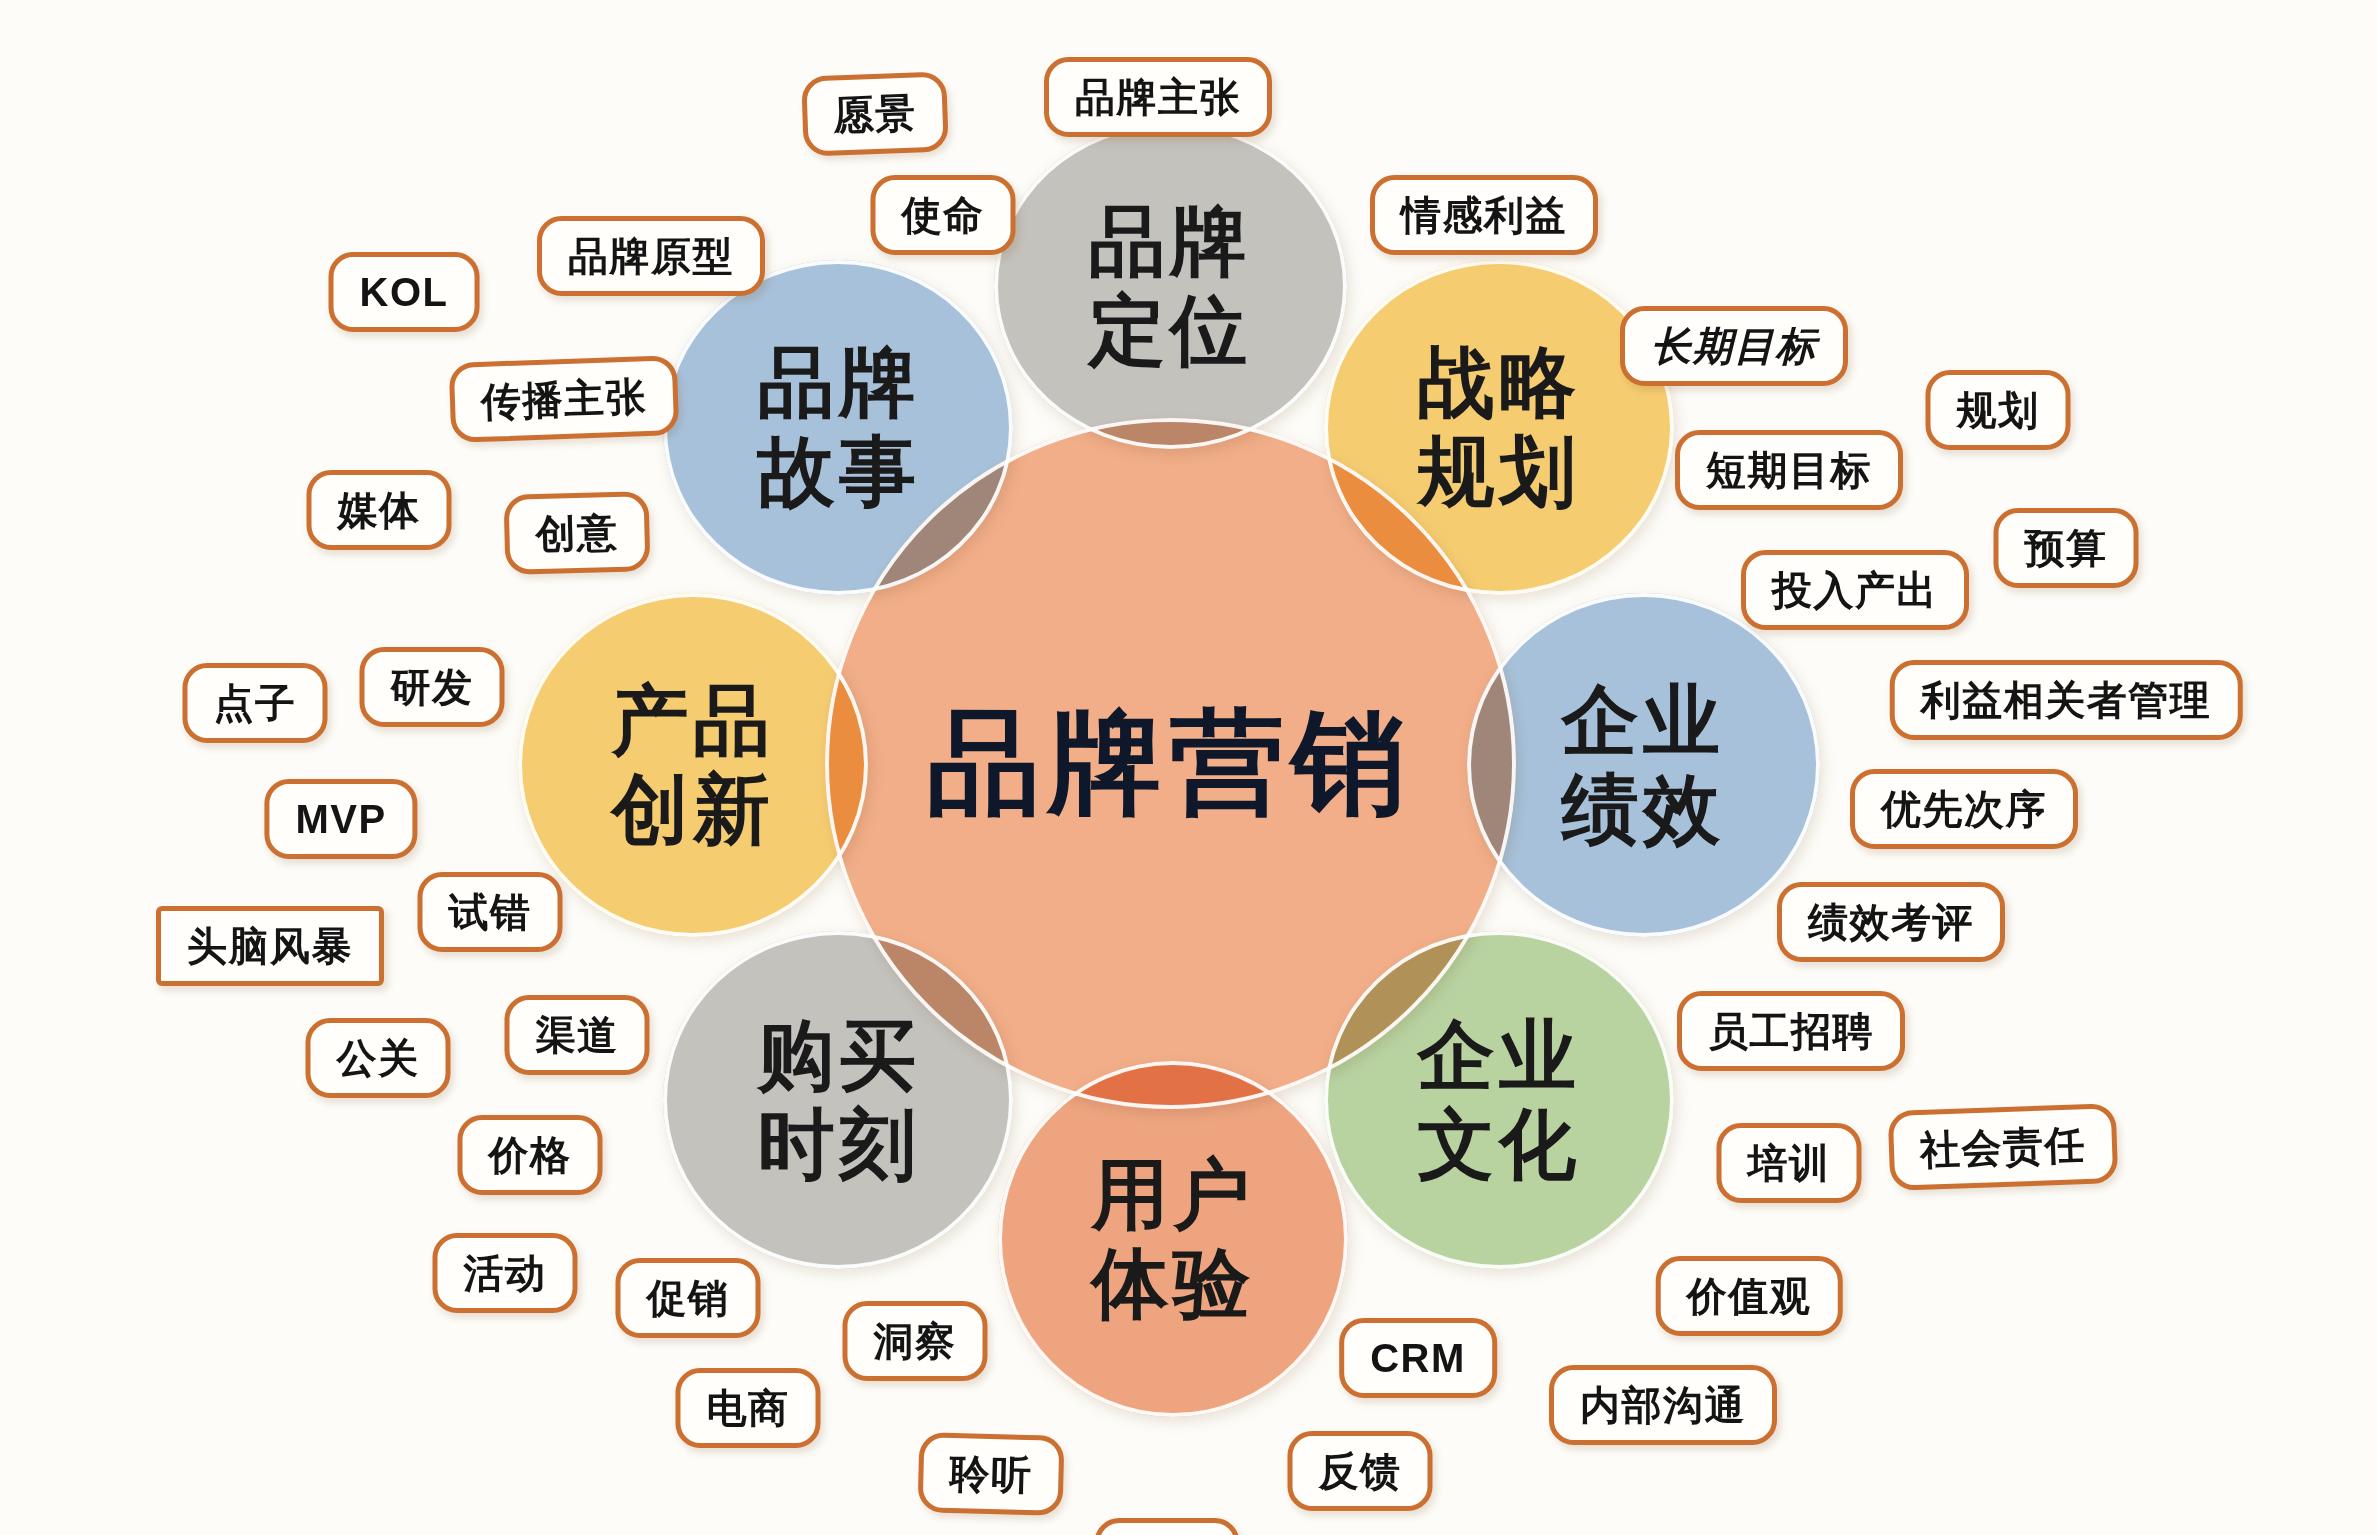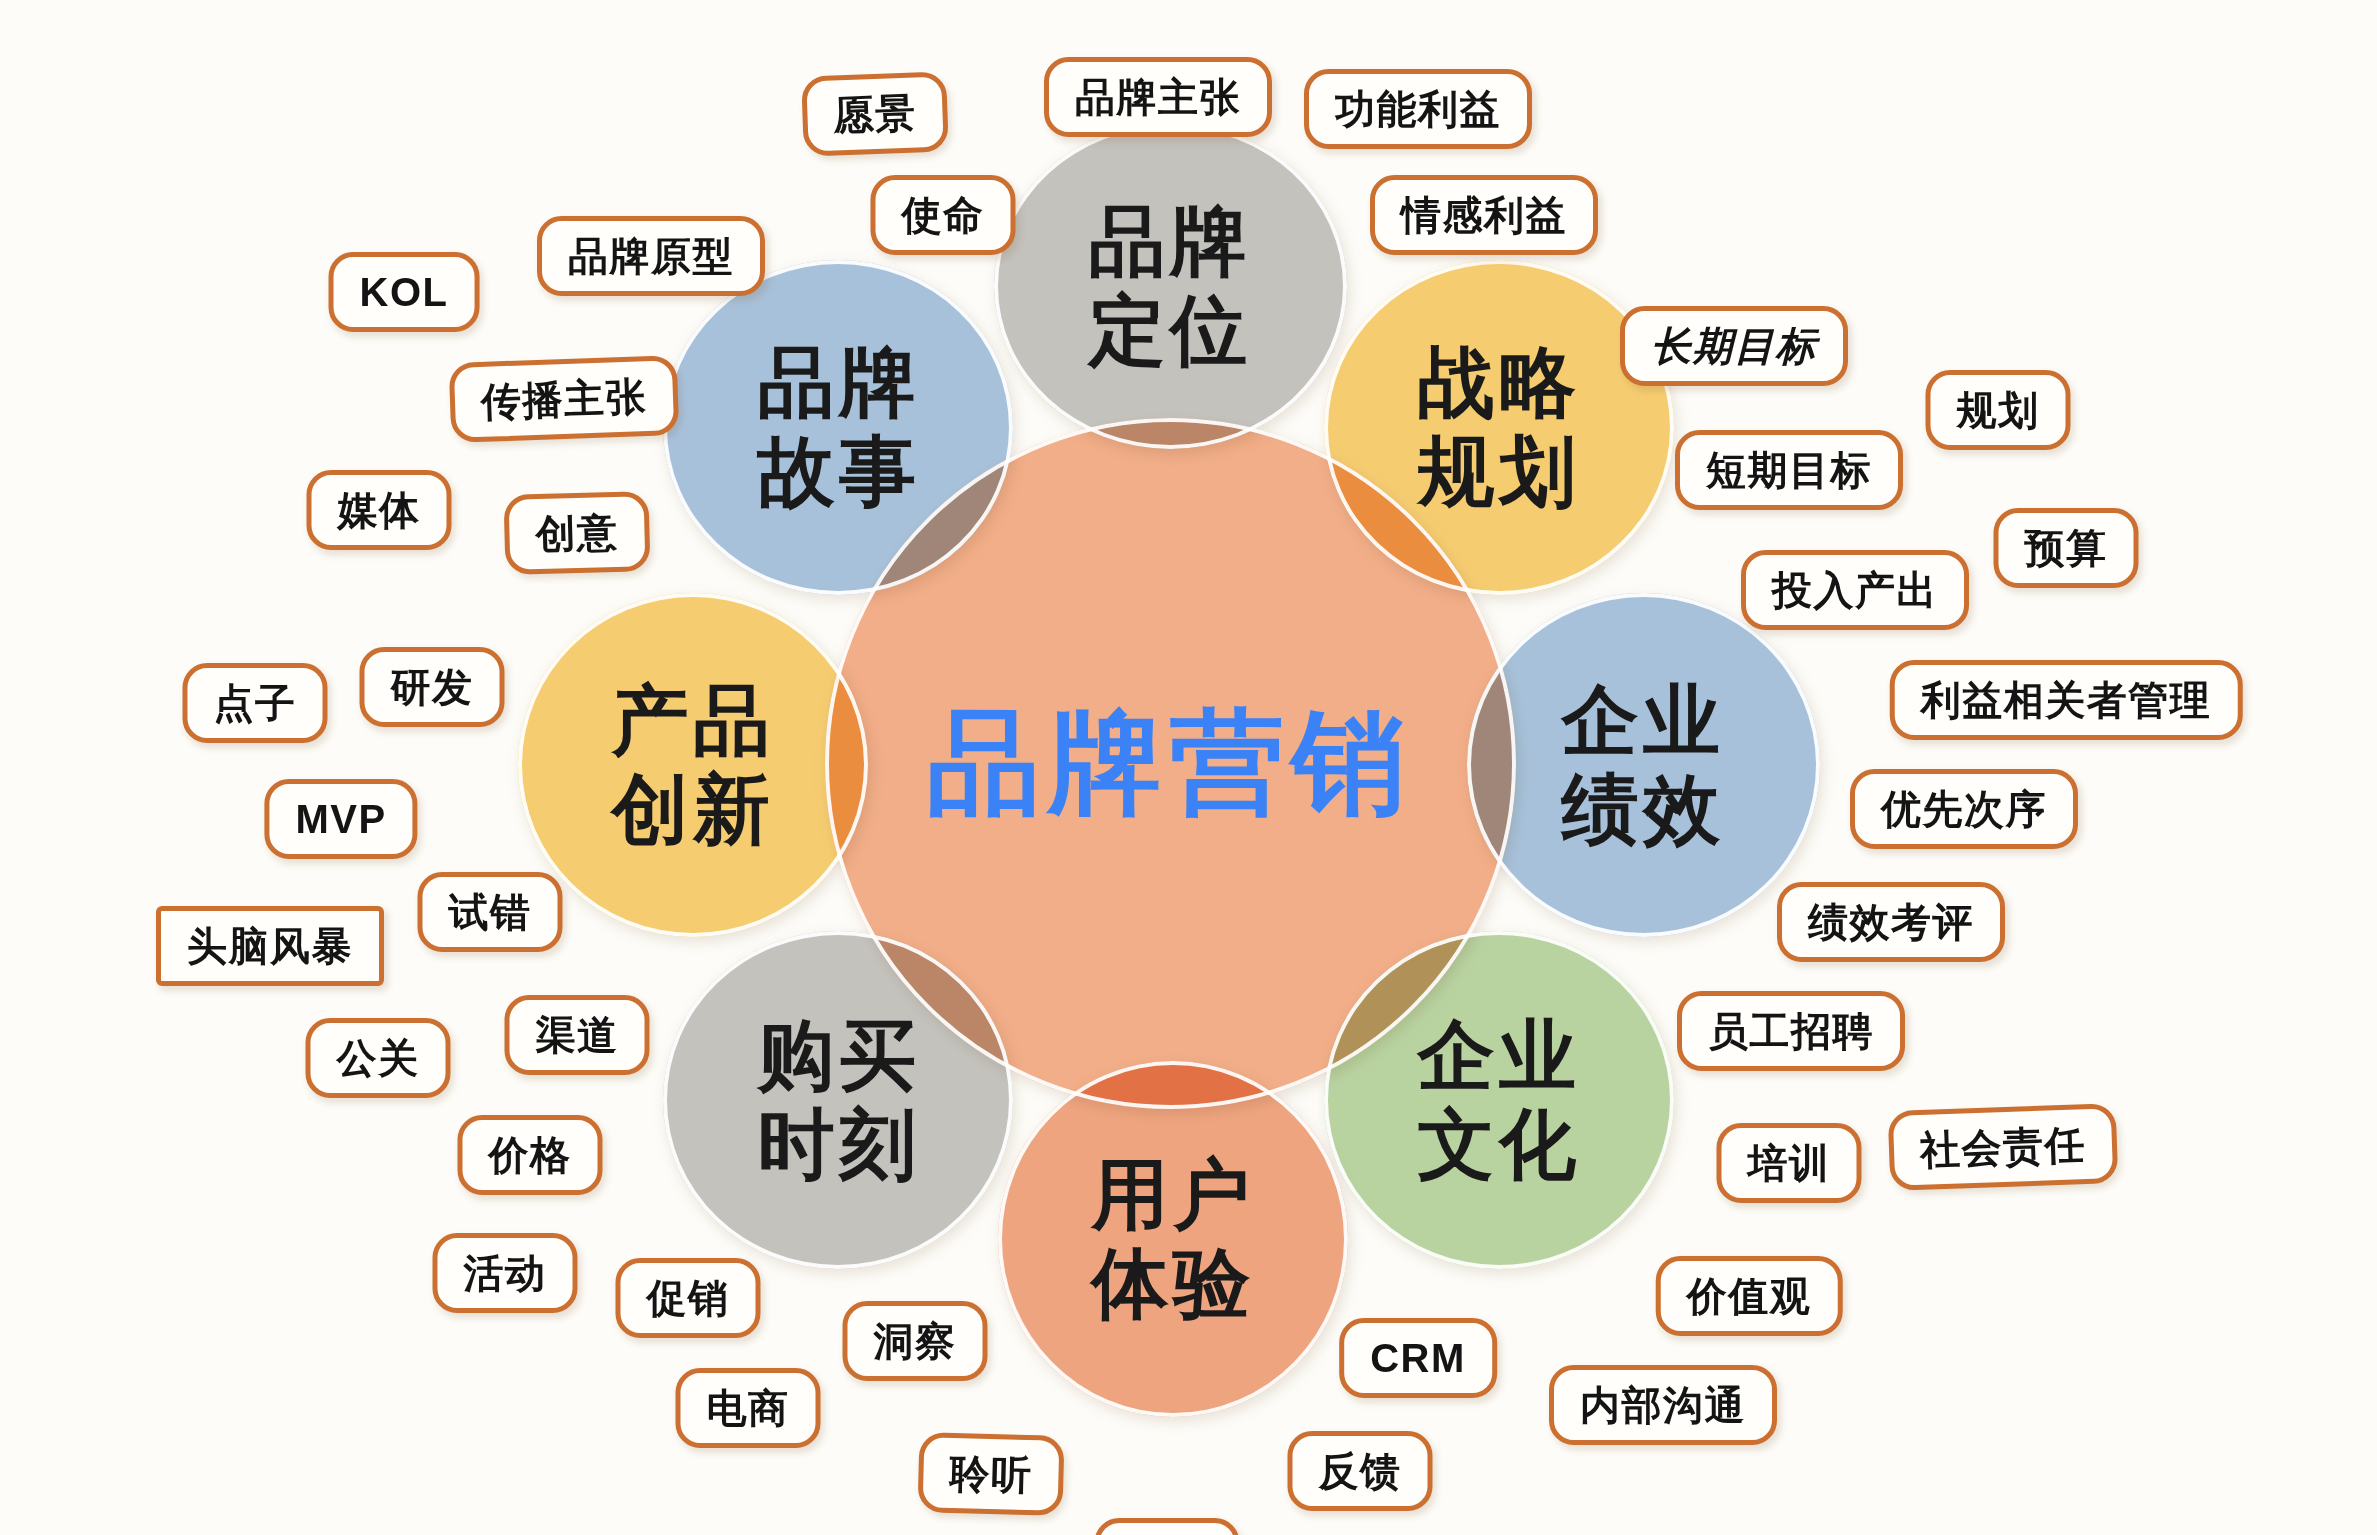--- a/index.html
+++ b/index.html
@@ -139,21 +139,21 @@
   <div class="cr c-center"></div>
   <div class="cr c-top"></div>
   <div class="cr c-tr"></div>
   <div class="cr c-r"></div>
   <div class="cr c-br"></div>
   <div class="cr c-b"></div>
   <div class="cr c-bl"></div>
   <div class="cr c-l"></div>
   <div class="cr c-tl"></div>
 
-  <div class="ct t-center" style="color: #3b82f6;">品牌营销</div>
+  <div class="ct t-center" style="color: #0f172a;">品牌营销</div>
 
   <div class="ct t-top">
     <span class="l">品牌</span>
     <span class="l">定位</span>
   </div>
   <div class="ct t-tr">
     <span class="l">战略</span>
     <span class="l">规划</span>
   </div>
   <div class="ct t-r">
@@ -176,21 +176,20 @@
     <span class="l">产品</span>
     <span class="l">创新</span>
   </div>
   <div class="ct t-tl">
     <span class="l">品牌</span>
     <span class="l">故事</span>
   </div>
 
   <div class="sat s0">愿景</div>
   <div class="sat s1">品牌主张</div>
-  <div class="sat s2">功能利益</div>
   <div class="sat s3">使命</div>
   <div class="sat s4">情感利益</div>
   <div class="sat s5">长期目标</div>
   <div class="sat s6">规划</div>
   <div class="sat s7">短期目标</div>
   <div class="sat s8">预算</div>
   <div class="sat s9">投入产出</div>
   <div class="sat s10">利益相关者管理</div>
   <div class="sat s11">优先次序</div>
   <div class="sat s12">绩效考评</div>

